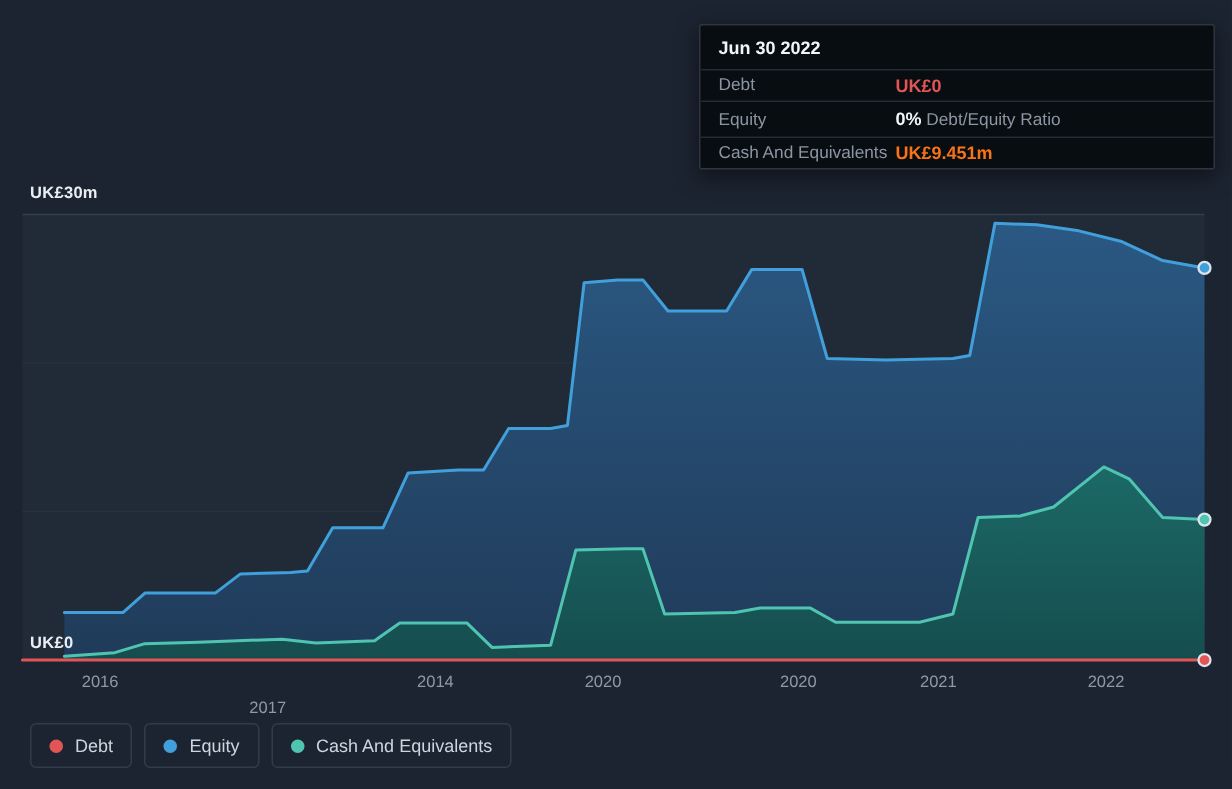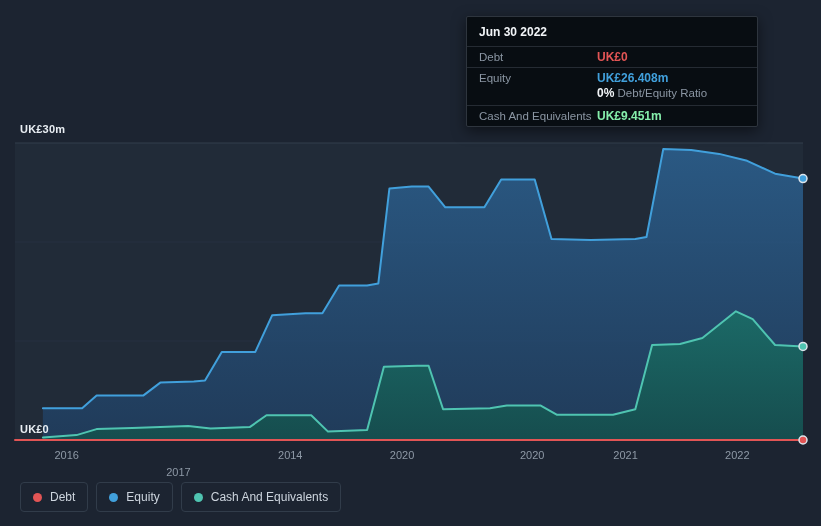--- a/index.html
+++ b/index.html
@@ -7,21 +7,21 @@
   body{background:#1c2431;font-family:"Liberation Sans",sans-serif;overflow:hidden}
   .canvas{position:relative;width:821px;height:526px;background:#1c2431}
   .chart-svg{position:absolute;left:0;top:0}
   .y-label{position:absolute;color:#e9eef3;font-size:11px;font-weight:700;letter-spacing:.2px}
   .y-label.top{left:20px;top:123px}
   .y-label.bottom{left:20px;top:423px}
   .x-tick{position:absolute;top:449px;width:44px;text-align:left;color:#8e99a6;font-size:11px}
   .legend{position:absolute;left:20px;bottom:14px;display:flex;gap:8px}
   .legend-item{display:flex;align-items:center;gap:8px;padding:7px 12px;border:1px solid #313c4a;border-radius:4px;color:#cdd5de;font-size:12px;cursor:pointer}
   .legend-dot{width:9px;height:9px;border-radius:50%;flex:0 0 auto}
-  .tooltip{position:absolute;left:466px;top:16px;width:292px;background:rgba(8,12,18,0.97);border:1px solid #2e353e;border-radius:2px;box-shadow:0 4px 14px rgba(0,0,0,.5)}
+  .tooltip{position:absolute;left:466px;top:16px;width:344px;background:rgba(8,12,18,0.97);border:1px solid #2e353e;border-radius:2px;box-shadow:0 4px 14px rgba(0,0,0,.5)}
   .tt-title{padding:8px 12px 7px;color:#f2f5f8;font-weight:700;font-size:12px}
   .tt-row{display:grid;grid-template-columns:118px 1fr;padding:3px 12px;border-top:1px solid #252b33;align-items:center}
   .tt-label{color:#8b96a3;font-size:11.5px}
   .tt-value{font-weight:700;font-size:12px}
   .tt-sub{grid-column:2;color:#8b96a3;font-size:11.5px;padding:1px 0 2px}
   .tt-sub b{color:#f2f5f8;font-size:12px}
 </style>
 </head>
 <body>
 
@@ -66,26 +66,25 @@
     </div>
 
   <div class="tooltip">
     <div class="tt-title">Jun 30 2022</div>
     <div class="tt-row">
       <span class="tt-label">Debt</span>
       <span class="tt-value" style="color: rgb(226, 85, 85);">UK£0</span>
     </div>
     <div class="tt-row">
       <span class="tt-label">Equity</span>
-      <span class="tt-value" style="color: rgb(65, 160, 220);">UK£26.408m</span>
       <span class="tt-sub"><b>0%</b> <span>Debt/Equity Ratio</span></span>
     </div>
     <div class="tt-row">
       <span class="tt-label">Cash And Equivalents</span>
-      <span class="tt-value" style="color: #86efac;">UK£9.451m</span>
+      <span class="tt-value" style="color: #f97316;">UK£9.451m</span>
     </div>
   </div>
 
   <div id="legend" class="legend">
       <div class="legend-item">
         <span class="legend-dot" style="background: rgb(226, 85, 85);"></span>
         <span>Debt</span>
       </div>
       <div class="legend-item">
         <span class="legend-dot" style="background: rgb(65, 160, 220);"></span>

